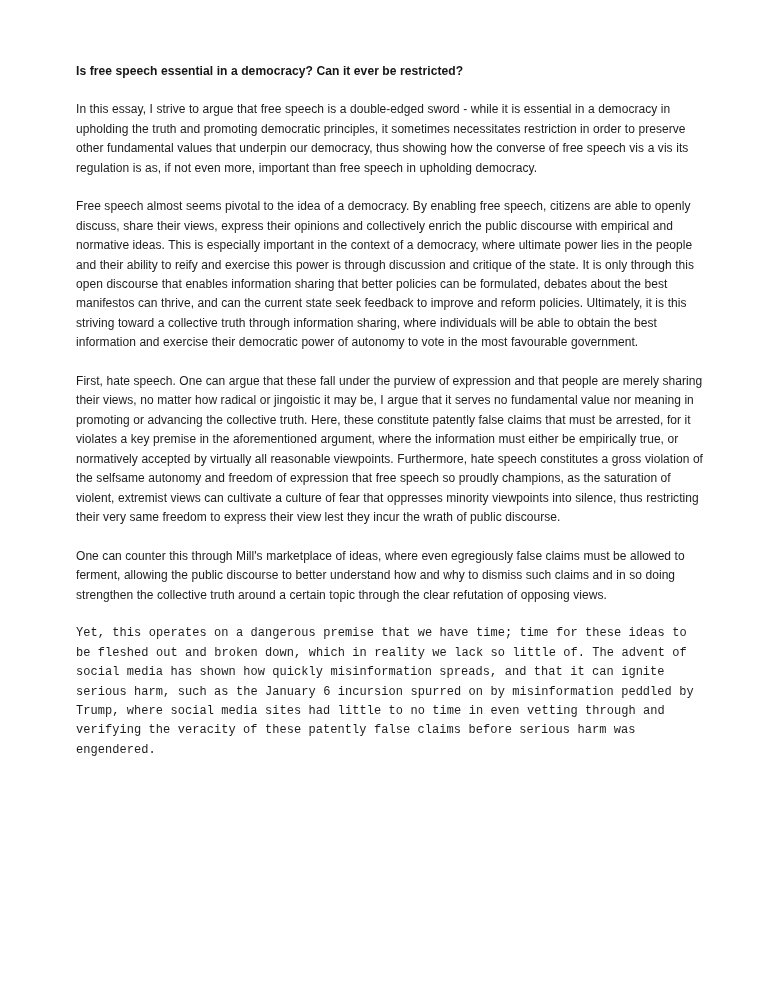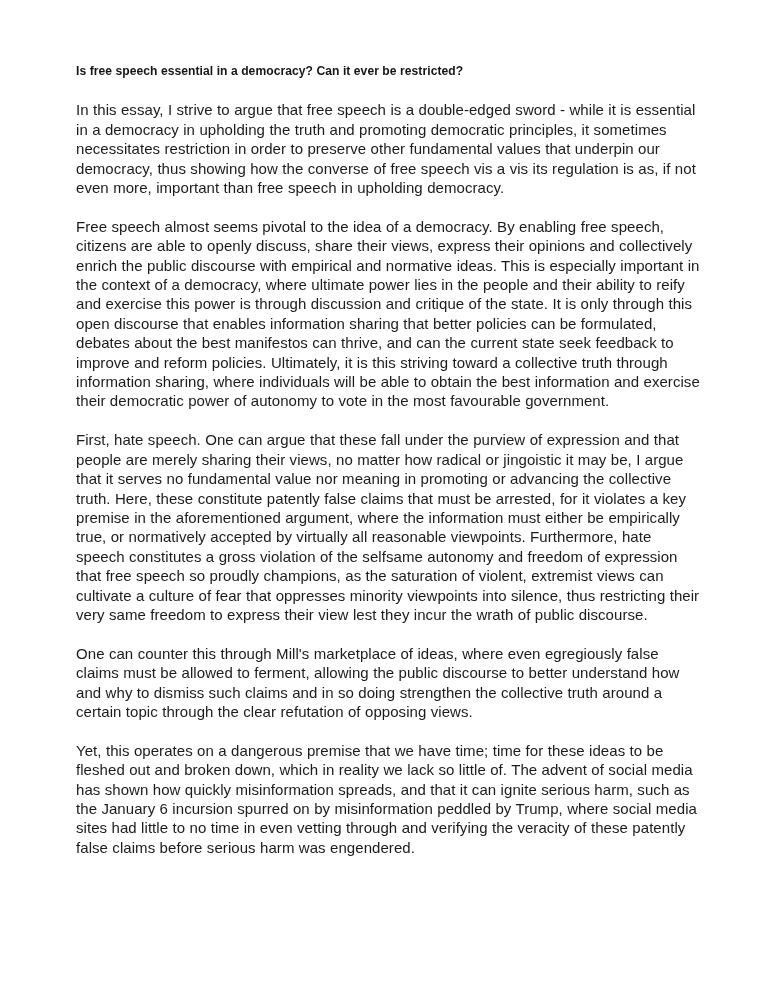--- a/index.html
+++ b/index.html
@@ -29,31 +29,32 @@
   }
   .doc-title {
     font-size: 12.1px;
     font-weight: bold;
     line-height: 19.4px;
     color: #161616;
     margin: 0 0 19px 0;
     letter-spacing: 0.005em;
   }
   .paragraph {
-    font-size: 15px;
+    font-size: 12px;
     font-weight: normal;
     line-height: 19.4px;
     color: #1b1b1b;
     margin: 0 0 19.4px 0;
     text-align: left;
     letter-spacing: 0.004em;
     word-spacing: 0.01em;
   }
   .paragraph:last-child {
     margin-bottom: 8px;
+    font-family: Liberation Mono, monospace;
   }
 </style>
 </head>
 <body>
 
 <div class="page">
   <div class="content">
 
     <h1 class="doc-title">Is free speech essential in a democracy? Can it ever be restricted?</h1>
 

